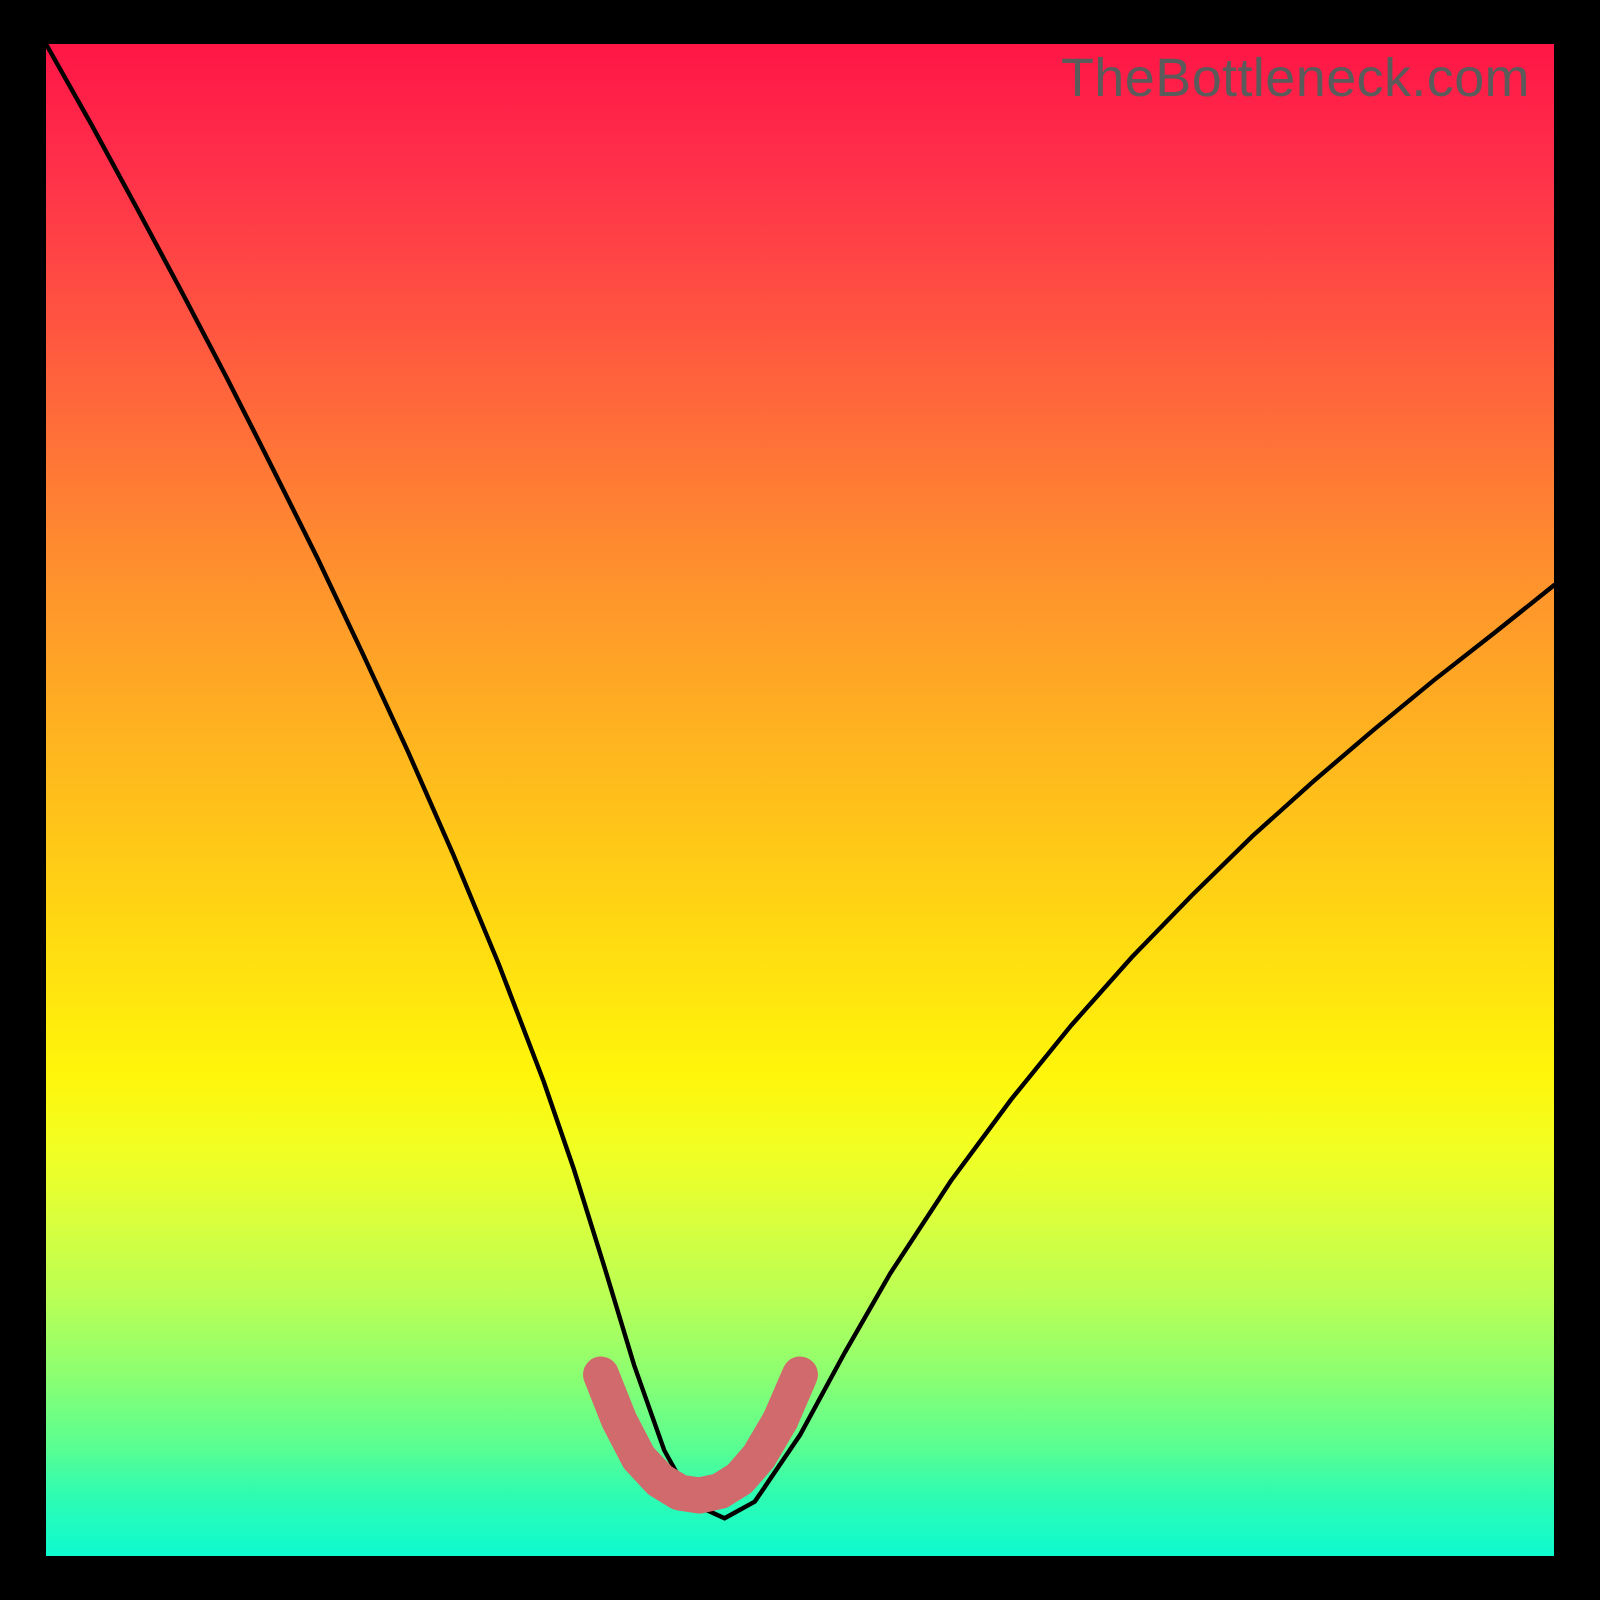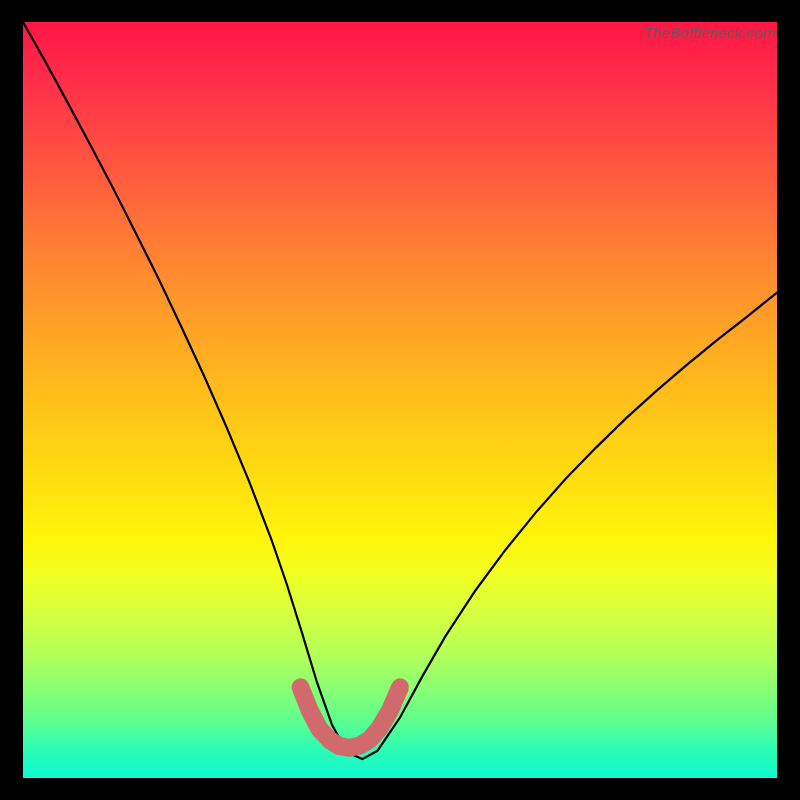--- a/index.html
+++ b/index.html
@@ -30,27 +30,26 @@
       #b9ff55 83%,
       #8cff71 88%,
       #57fe93 93%,
       #2efcb2 96%,
       #0efad0 100%
     );
   }
   .watermark {
     position: absolute;
     top: 2px;
-    right: 1px;
+    right: 12px;
     color: #5b5b5b;
-    font-size: 15px;
+    font-size: 27px;
     font-weight: 500;
     letter-spacing: 0.2px;
     user-select: none;
-    font-style: italic;
   }
   svg.plot {
     position: absolute;
     left: 0;
     top: 0;
     width: 754px;
     height: 756px;
     overflow: visible;
   }
   path.curve {

